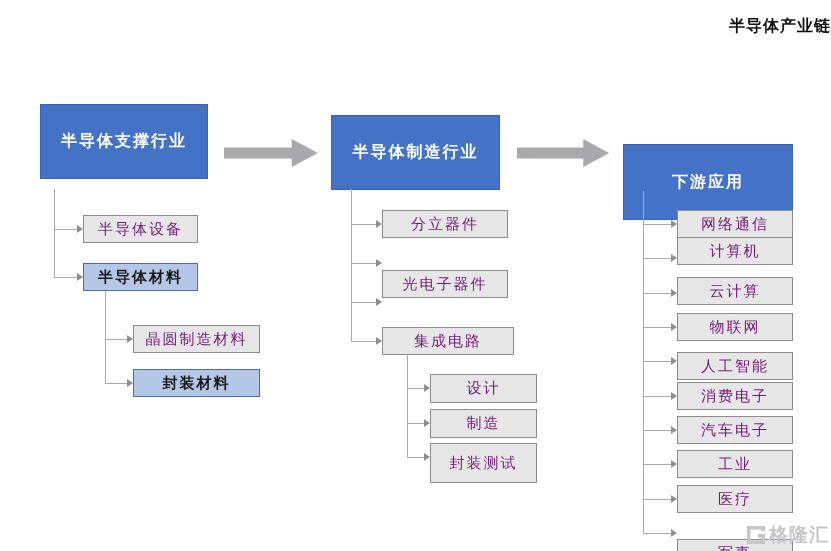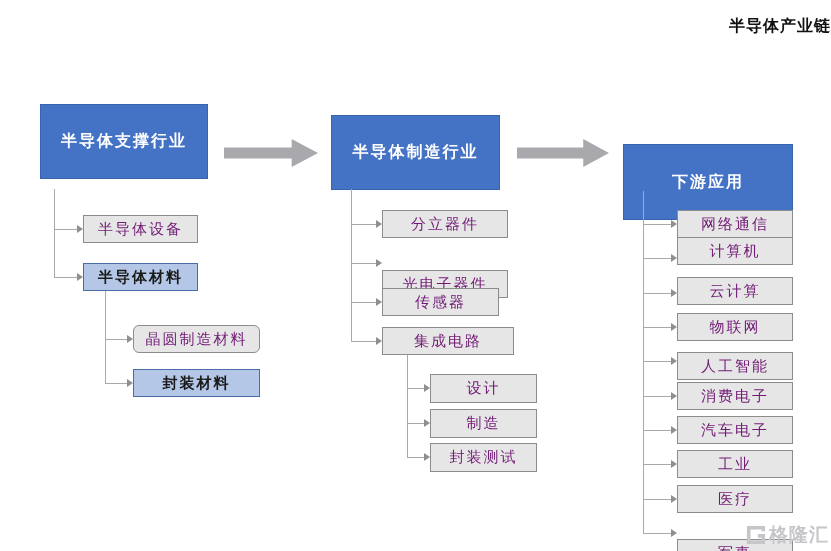--- a/index.html
+++ b/index.html
@@ -38,29 +38,29 @@
   
   .trunk{position:absolute;width:1px;background:#a9a9a9;}
   .branch{position:absolute;height:1px;background:#a9a9a9;}
   .branch::after{
     content:'';position:absolute;right:-6px;top:-4px;width:0;height:0;
     border-left:6px solid #8f8f8f;border-top:4px solid transparent;border-bottom:4px solid transparent;
   }
   
   #n-equip{left:83px;top:215px;width:115px;}
   #n-material{left:83px;top:263px;width:115px;}
-  #n-wafer{left:133px;top:325px;width:127px;border-radius:6px;}
+  #n-wafer{left:133px;top:325px;width:127px;}
   #n-pkgmat{left:133px;top:369px;width:127px;}
   #n-discrete{left:382px;top:210px;width:126px;}
   #n-opto{left:382px;top:249px;width:126px;margin-top:21px;}
   #n-sensor{left:382px;top:288px;width:117px;}
   #n-ic{left:382px;top:327px;width:132px;}
   #n-design{left:430px;top:374px;width:107px;height:29px;}
   #n-fab{left:430px;top:409px;width:107px;height:29px;}
-  #n-pkgtest{left:430px;top:443px;width:107px;height:29px;}
+  #n-pkgtest{left:430px;top:443px;width:107px;height:40px;}
   .rnode{left:677px;width:116px;}
   #r0{top:210px}#r1{top:237px}#r2{top:277px}#r3{top:313px}#r4{top:352px}
   #r5{top:382px}#r6{top:416px}#r7{top:450px}#r8{top:485px}#r9{top:539px}
   
   #t-left1{left:54px;top:189px;height:88px;}
   #t-left2{left:105px;top:291px;height:92px;}
   #t-mid{left:351px;top:189px;height:152px;}
   #t-ic{left:407px;top:355px;height:103px;}
   #t-right{left:643px;top:191px;height:342px;}
   
@@ -123,21 +123,20 @@
   <div class="branch br" id="br8"></div>
   <div class="branch br" id="br9"></div>
 
   <div class="node" id="n-equip">半导体设备</div>
   <div class="node hl" id="n-material">半导体材料</div>
   <div class="node" id="n-wafer">晶圆制造材料</div>
   <div class="node hl" id="n-pkgmat">封装材料</div>
 
   <div class="node" id="n-discrete">分立器件</div>
   <div class="node" id="n-opto">光电子器件</div>
-  <div class="node" id="n-sensor">传感器</div>
   <div class="node" id="n-ic">集成电路</div>
   <div class="node" id="n-design">设计</div>
   <div class="node" id="n-fab">制造</div>
   <div class="node" id="n-pkgtest">封装测试</div>
 
   <div class="node rnode" id="r0">网络通信</div>
   <div class="node rnode" id="r1">计算机</div>
   <div class="node rnode" id="r2">云计算</div>
   <div class="node rnode" id="r3">物联网</div>
   <div class="node rnode" id="r4">人工智能</div>

